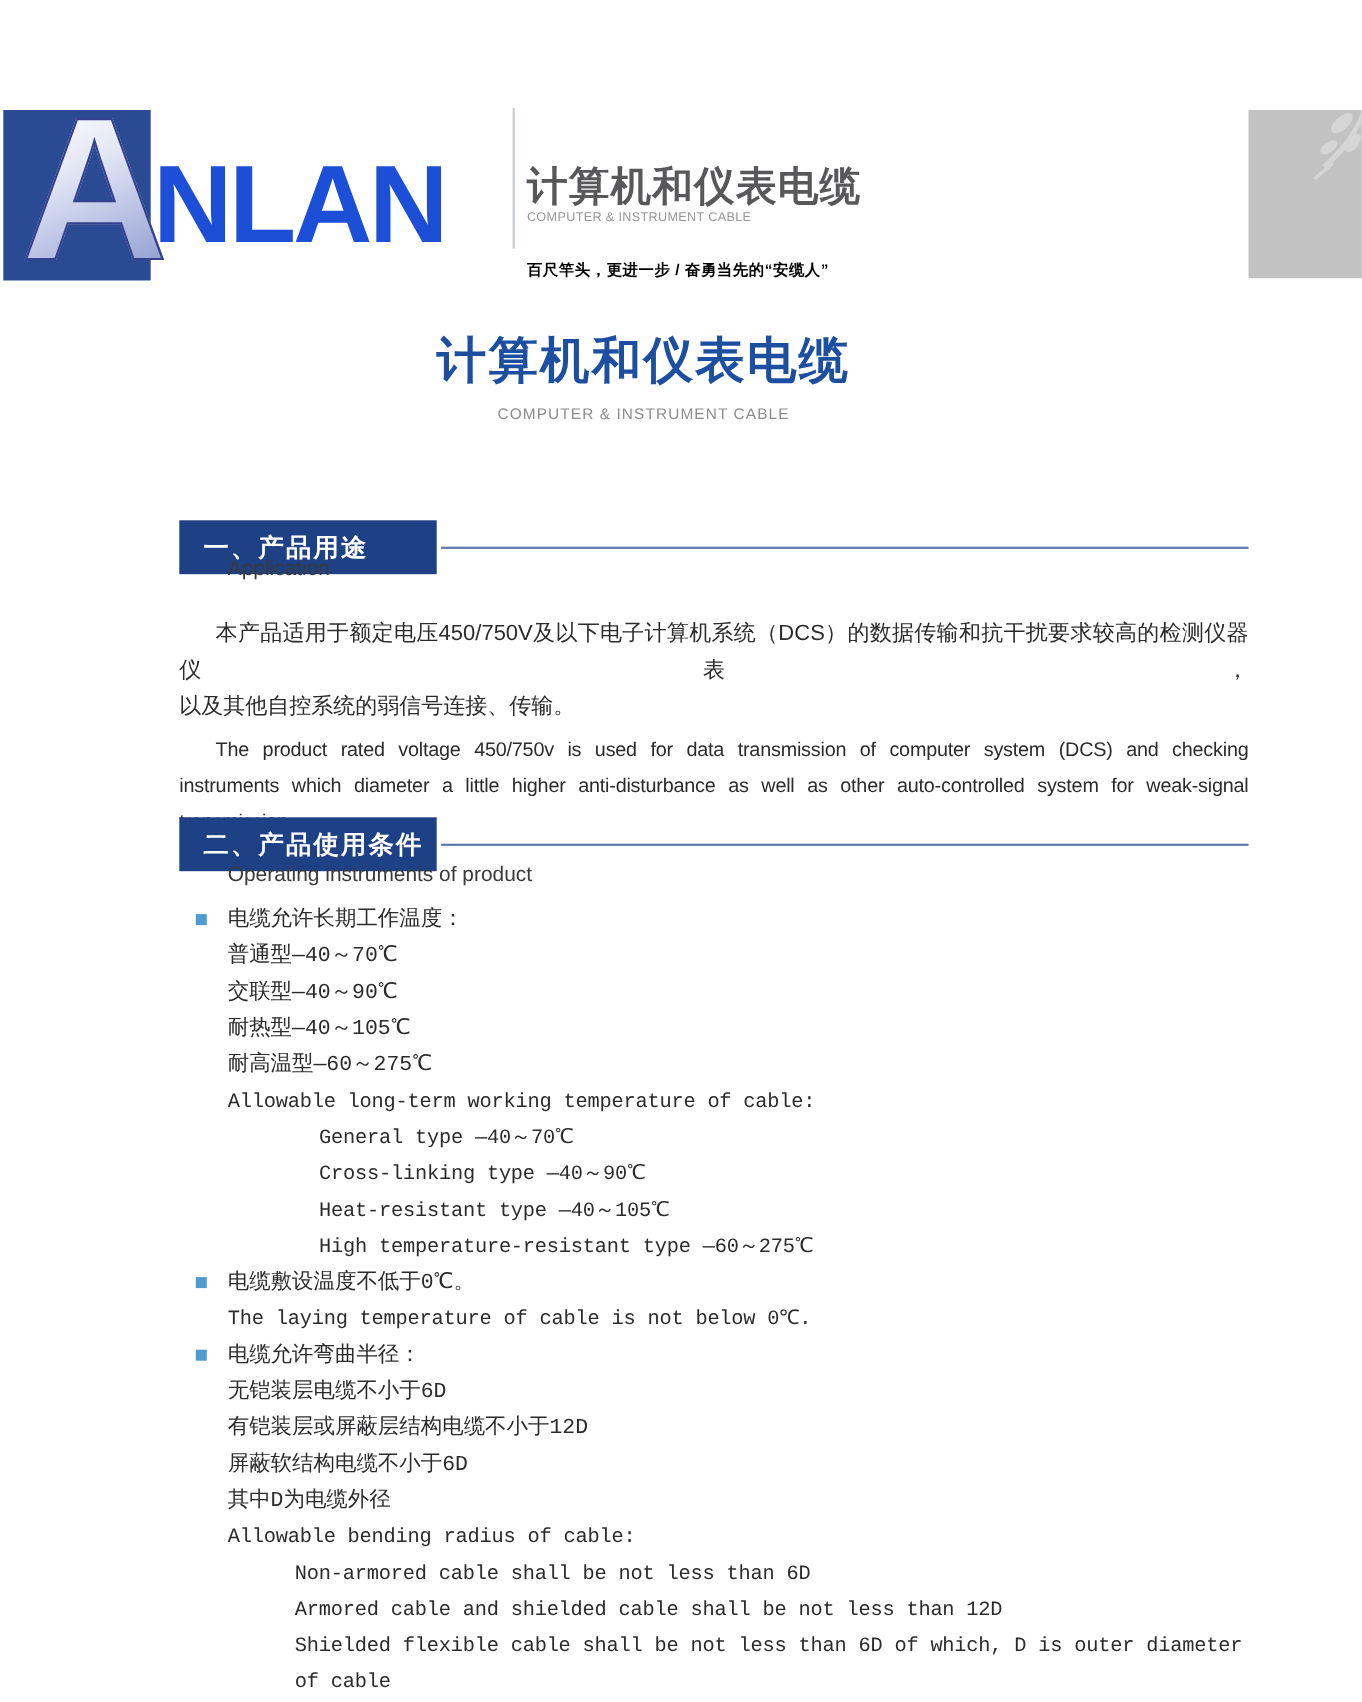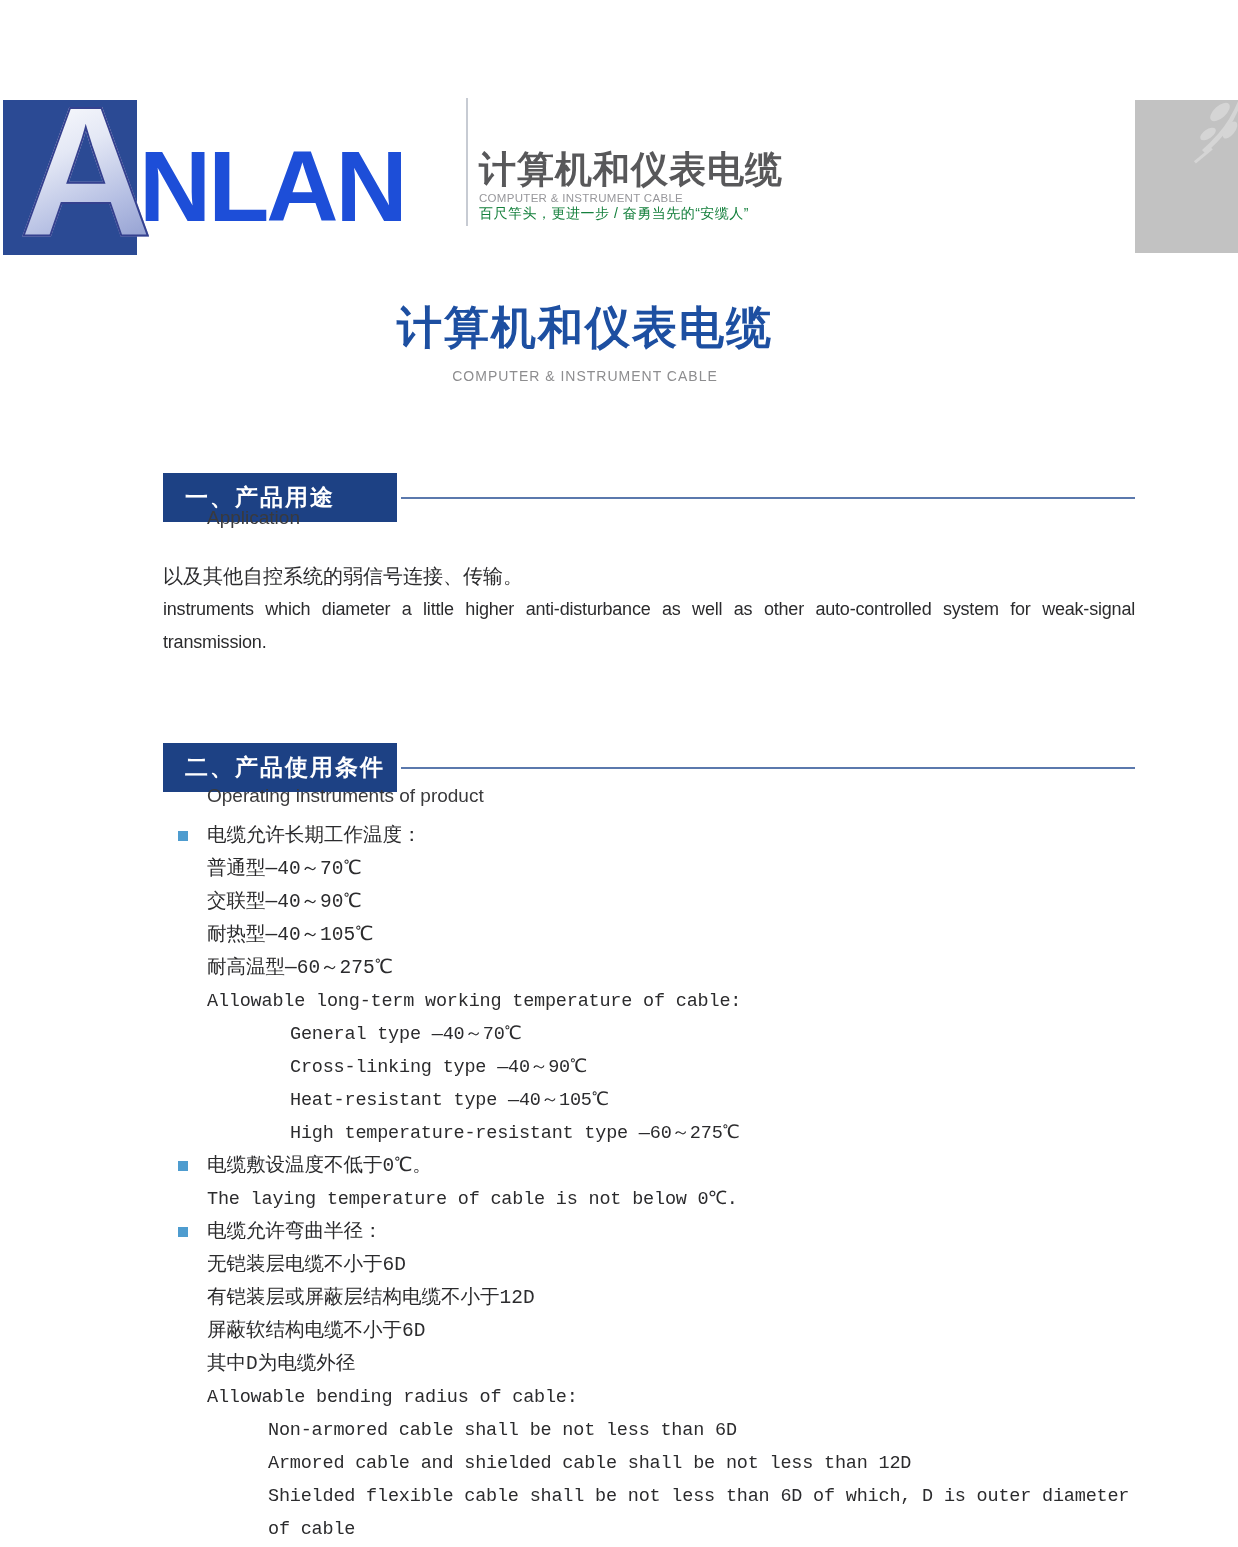--- a/index.html
+++ b/index.html
@@ -27,21 +27,21 @@
     position:absolute; left:139px; top:50px;
     font-size:100px; line-height:73px; font-weight:bold;
     color:#1d4ed8; letter-spacing:-3px;
   }
   .brand-divider {
     position:absolute; left:466px; top:-2px; width:2px; height:128px; background:#c7cbd3;
   }
   .brand-titles { position:absolute; left:479px; top:50px; }
   .brand-zh { font-size:37px; line-height:40px; font-weight:bold; color:#58585a; letter-spacing:1px; }
   .brand-en { font-size:11.5px; line-height:14px; color:#97979b; letter-spacing:0.3px; margin-top:1px; }
-  .brand-slogan { margin-top:0; font-size:14px; font-weight:normal; color:#15803d; letter-spacing:0.5px; }
+  .brand-slogan { margin-top:32px; font-size:14px; font-weight:bold; color:#000000; letter-spacing:0.5px; }
   .corner-box {
     position:absolute; right:0; top:0; width:103px; height:153px;
     background:#c2c2c2; overflow:hidden;
   }
   .corner-box svg { position:absolute; right:-4px; top:-4px; }
 
   
   .doc-title { position:absolute; top:298px; left:0; width:1170px; text-align:center; }
   .doc-title-zh { font-size:45px; font-weight:bold; color:#1d4fa1; letter-spacing:2px; }
   .doc-title-en { margin-top:10px; font-size:14px; color:#8d8d8f; letter-spacing:1px; }
@@ -115,21 +115,23 @@
   <div class="doc-title-en">COMPUTER &amp; INSTRUMENT CABLE</div>
 </div>
 
 <div class="section-header sec1">
   <div class="section-box">一、产品用途</div>
   <div class="section-line"></div>
 </div>
 <div class="section-sub sec1-sub">Application</div>
 
 <div class="s1-body">
+  <div class="p-zh-line indent just">本产品适用于额定电压450/750V及以下电子计算机系统（DCS）的数据传输和抗干扰要求较高的检测仪器仪表，</div>
   <div class="p-zh-line">以及其他自控系统的弱信号连接、传输。</div>
+  <div class="p-en-line p-en-first indent just">The product rated voltage 450/750v is used for data transmission of computer system (DCS) and checking</div>
   <div class="p-en-line just">instruments which diameter a little higher anti-disturbance as well as other auto-controlled system for weak-signal</div>
   <div class="p-en-line">transmission.</div>
 </div>
 
 <div class="section-header sec2">
   <div class="section-box">二、产品使用条件</div>
   <div class="section-line"></div>
 </div>
 <div class="section-sub sec2-sub">Operating instruments of product</div>
 

